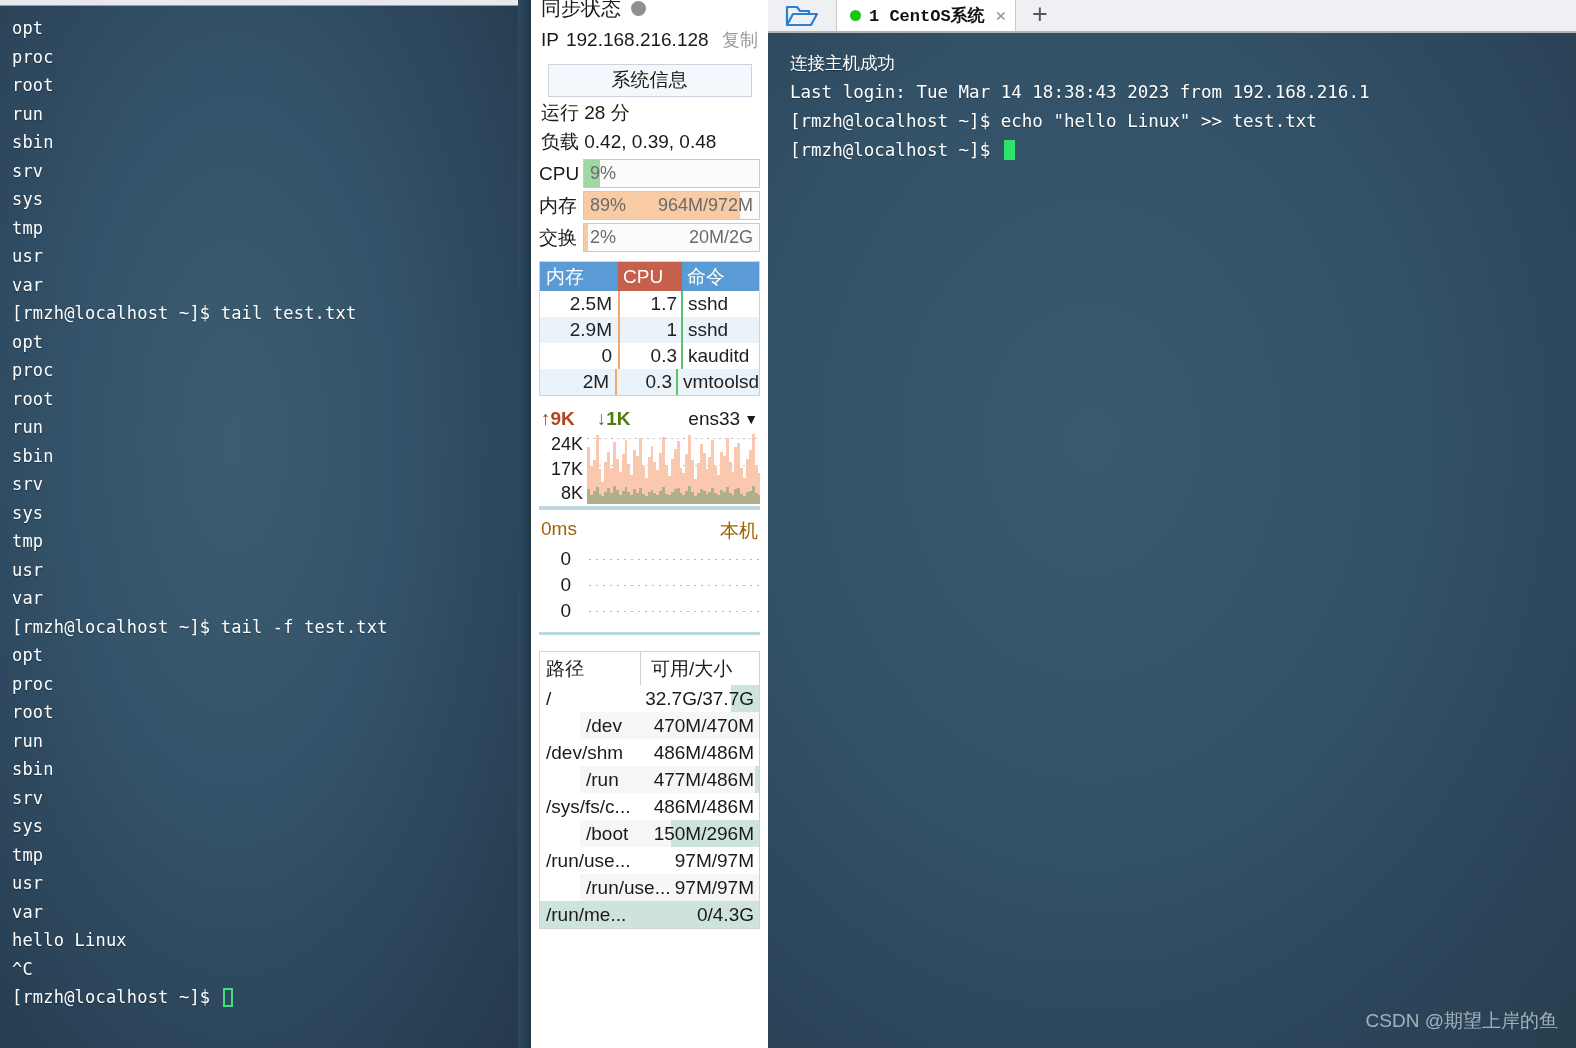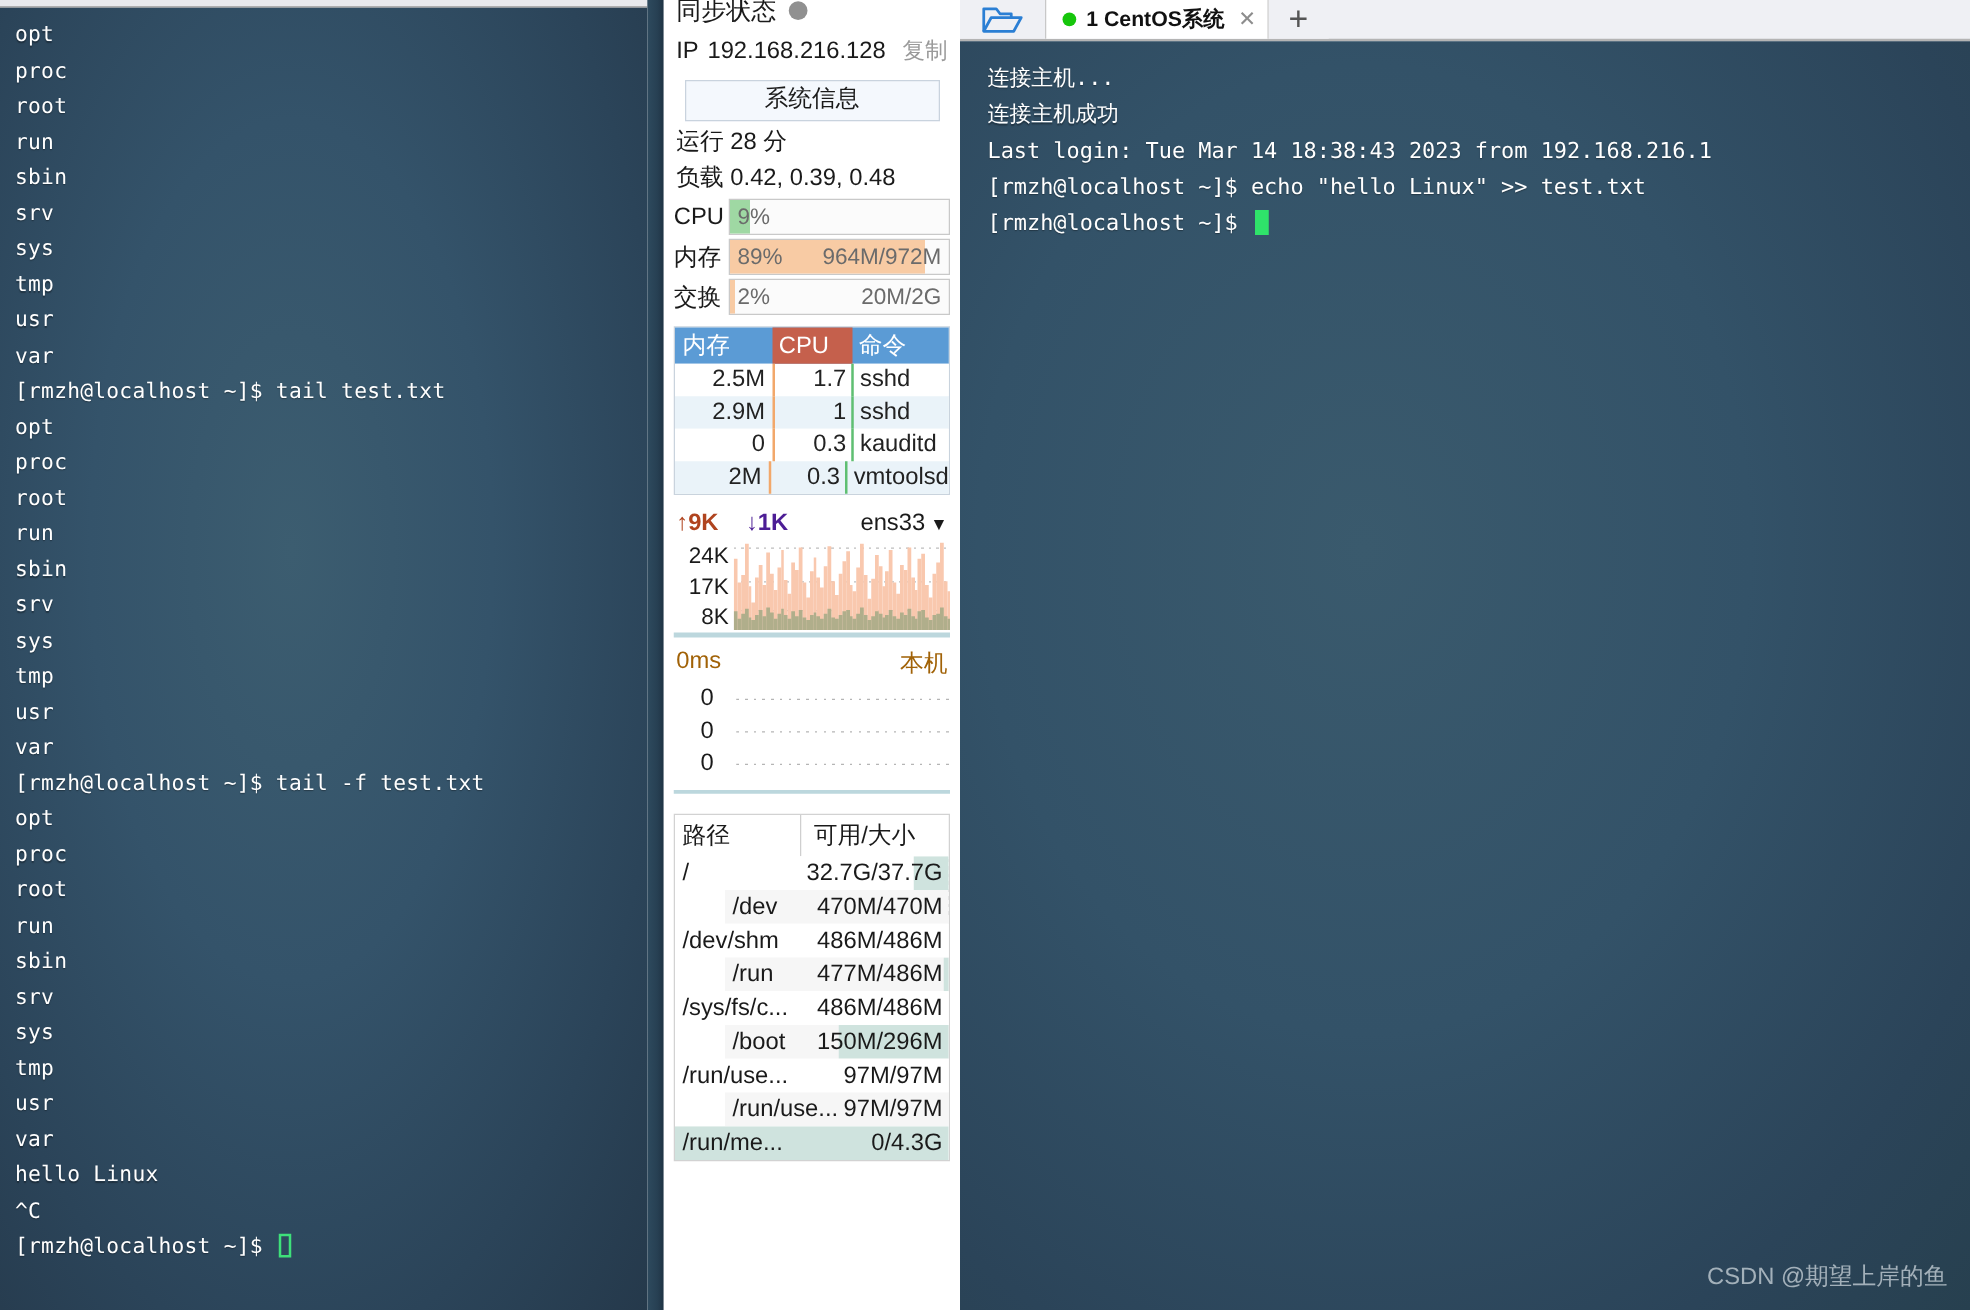--- a/index.html
+++ b/index.html
@@ -102,21 +102,21 @@
   }
   .proc-row .c-cpu{
     width:57px;text-align:right;padding-right:4px;line-height:26px;
     border-right:2px solid #5fbf72;
   }
   .proc-row .c-cmd{flex:1;line-height:26px;padding-left:5px;}
 
   
   .net-head{display:flex;align-items:center;margin:12px 4px 0 4px;font-size:19px;}
   .net-up{color:#b0441f;font-weight:bold;margin-right:22px;}
-  .net-down{color:#4c1d95;font-weight:bold;margin-right:28px;}
+  .net-down{color:#4d7c0f;font-weight:bold;margin-right:28px;}
   .net-if{color:#1a1a1a;margin-left:auto;margin-right:4px;}
   .net-caret{color:#1a1a1a;font-size:14px;}
   .net-graph-wrap{display:flex;margin:4px 2px 0 2px;height:70px;}
   .net-axis{
     width:44px;flex:none;display:flex;flex-direction:column;
     justify-content:space-between;font-size:18px;color:#1a1a1a;text-align:right;
     padding-right:4px;
   }
   .net-graph{
     position:relative;flex:1;height:70px;background:#fff;overflow:hidden;
@@ -152,21 +152,21 @@
   .disk-usage{position:absolute;top:0;bottom:0;background:#cfe3de;}
   .disk-path{position:relative;width:94px;padding-left:6px;line-height:27px;}
   .disk-size{position:relative;flex:1;text-align:right;padding-right:5px;line-height:27px;}
   .disk-scroll{position:absolute;right:0;top:0;width:4px;height:46px;
     background:repeating-linear-gradient(180deg,#9a9a9a 0 3px,transparent 3px 6px);}
 
   
   .right-pane{position:absolute;left:768px;top:0;width:808px;height:1048px;background:#eff0f4;}
   .tabbar{
     position:relative;height:31px;background:#eff0f4;
-    display:flex;align-items:flex-end;border-bottom:2px solid #b4b4b4;
+    display:flex;align-items:flex-end;border-bottom:2px solid #b4b4b4;font-family:Liberation Mono, monospace;
   }
   .folder-btn{
     width:68px;height:31px;display:flex;align-items:center;justify-content:center;
     background:#eff0f4;cursor:pointer;
   }
   .tab{
     display:flex;align-items:center;height:31px;background:#ffffff;
     padding:0 9px 0 13px;gap:8px;cursor:pointer;
     border-left:1px solid #c8c8c8;border-right:1px solid #c8c8c8;
   }
@@ -519,18 +519,18 @@
         </svg>
       </div>
       <div class="tab">
         <span class="tab-dot"></span>
         <span class="tab-label">1 CentOS系统</span>
         <span class="tab-close">✕</span>
       </div>
       <div class="plus-btn">+</div>
     </div>
     <div class="right-term">
-      <div class="right-lines" id="right-lines"><div>连接主机...</div><div>连接主机成功</div><div>Last login: Tue Mar 14 18:38:43 2023 from 192.168.216.1</div><div>[rmzh@localhost ~]$ echo "hello Linux" &gt;&gt; test.txt</div><div>[rmzh@localhost ~]$ <span class="cursor-solid"></span></div></div>
+      <div class="right-lines" id="right-lines"><div>连接主机成功</div><div>Last login: Tue Mar 14 18:38:43 2023 from 192.168.216.1</div><div>[rmzh@localhost ~]$ echo "hello Linux" &gt;&gt; test.txt</div><div>[rmzh@localhost ~]$ <span class="cursor-solid"></span></div></div>
       <div class="watermark">CSDN @期望上岸的鱼</div>
     </div>
   </div>
 
 </div>
 
 </body></html>

